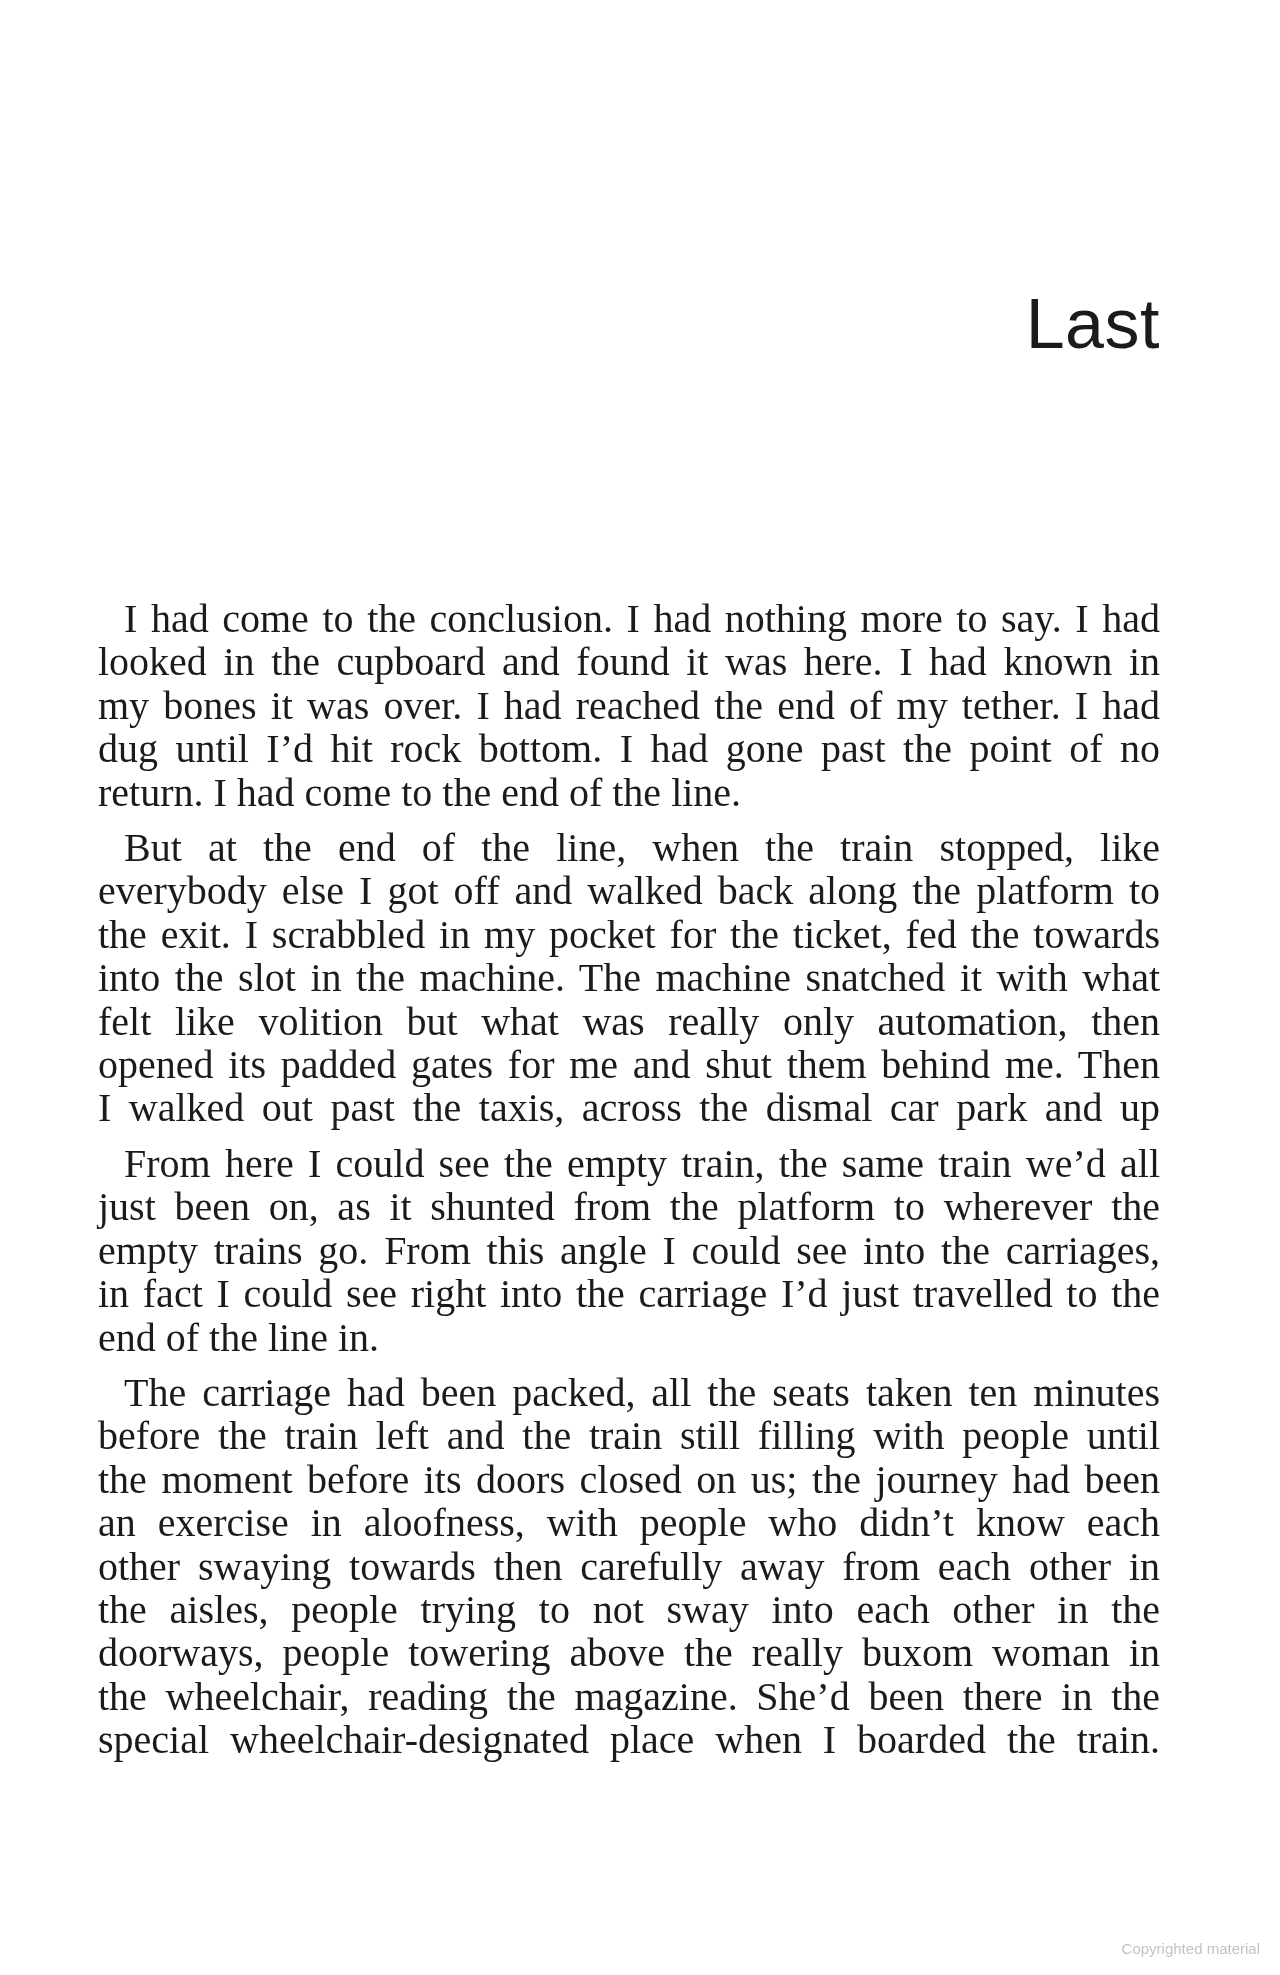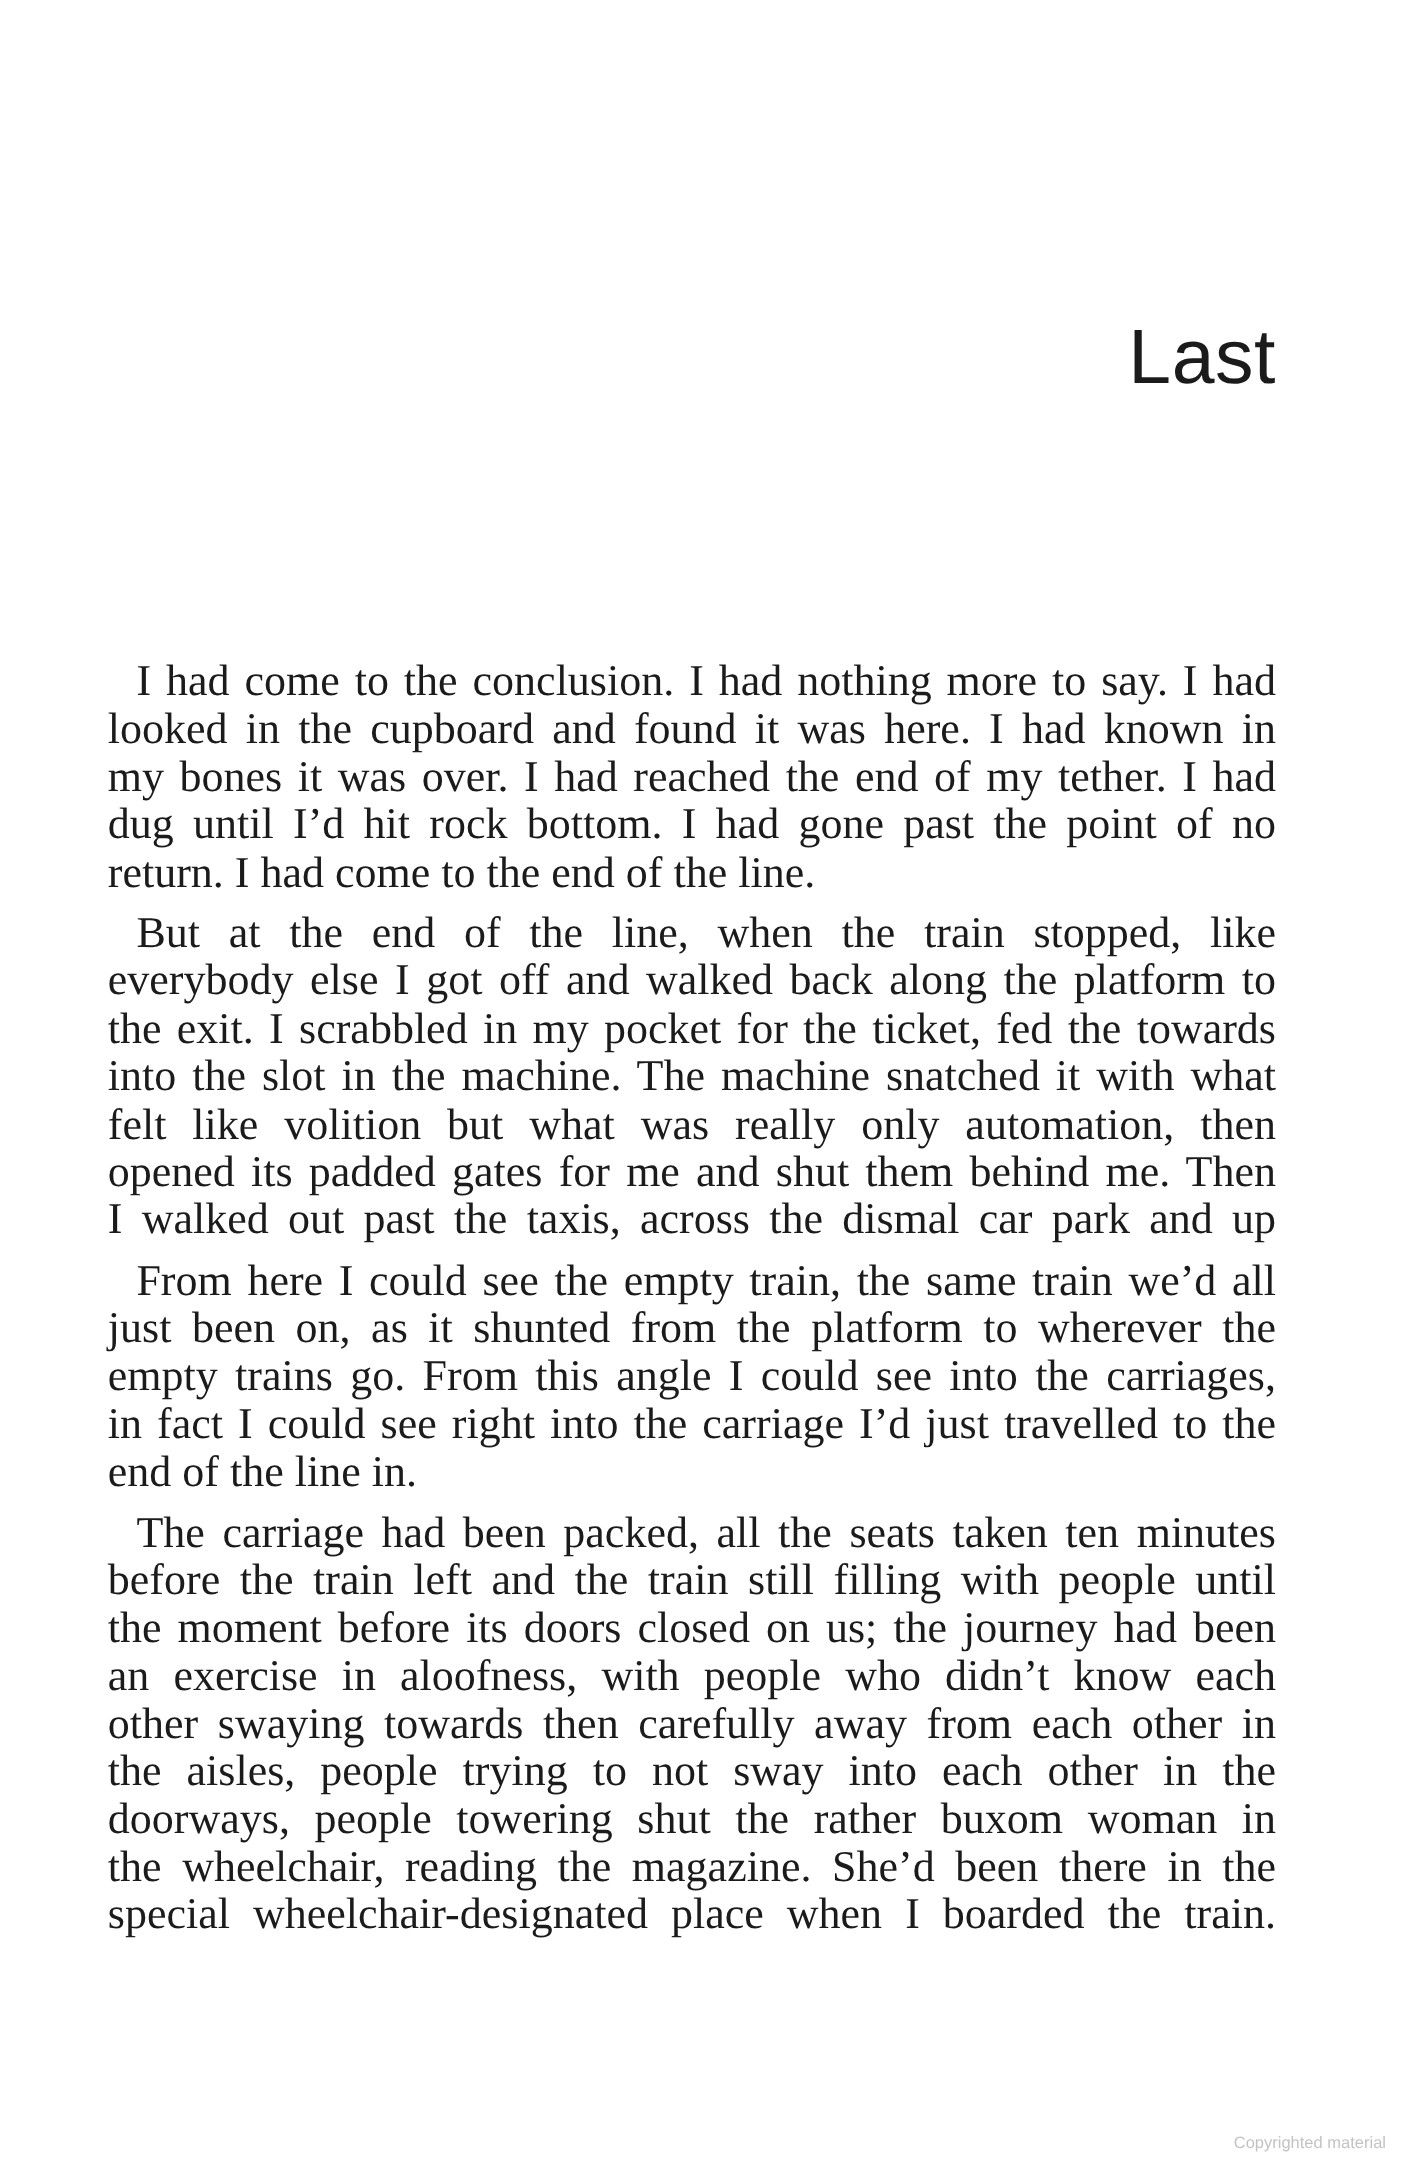--- a/index.html
+++ b/index.html
@@ -91,20 +91,20 @@
         <div class="line">in fact I could see right into the carriage I’d just travelled to the</div>
         <div class="line rag">end of the line in.</div>
       </div>
       <div class="paragraph">
         <div class="line indent">The carriage had been packed, all the seats taken ten minutes</div>
         <div class="line">before the train left and the train still filling with people until</div>
         <div class="line">the moment before its doors closed on us; the journey had been</div>
         <div class="line">an exercise in aloofness, with people who didn’t know each</div>
         <div class="line">other swaying towards then carefully away from each other in</div>
         <div class="line">the aisles, people trying to not sway into each other in the</div>
-        <div class="line">doorways, people towering shut the rather buxom woman in</div>
+        <div class="line">doorways, people towering above the really buxom woman in</div>
         <div class="line">the wheelchair, reading the magazine. She’d been there in the</div>
         <div class="line">special wheelchair-designated place when I boarded the train.</div>
       </div>
     </div>
 
   <div class="watermark">Copyrighted material</div>
 </div>
 
 </body></html>

